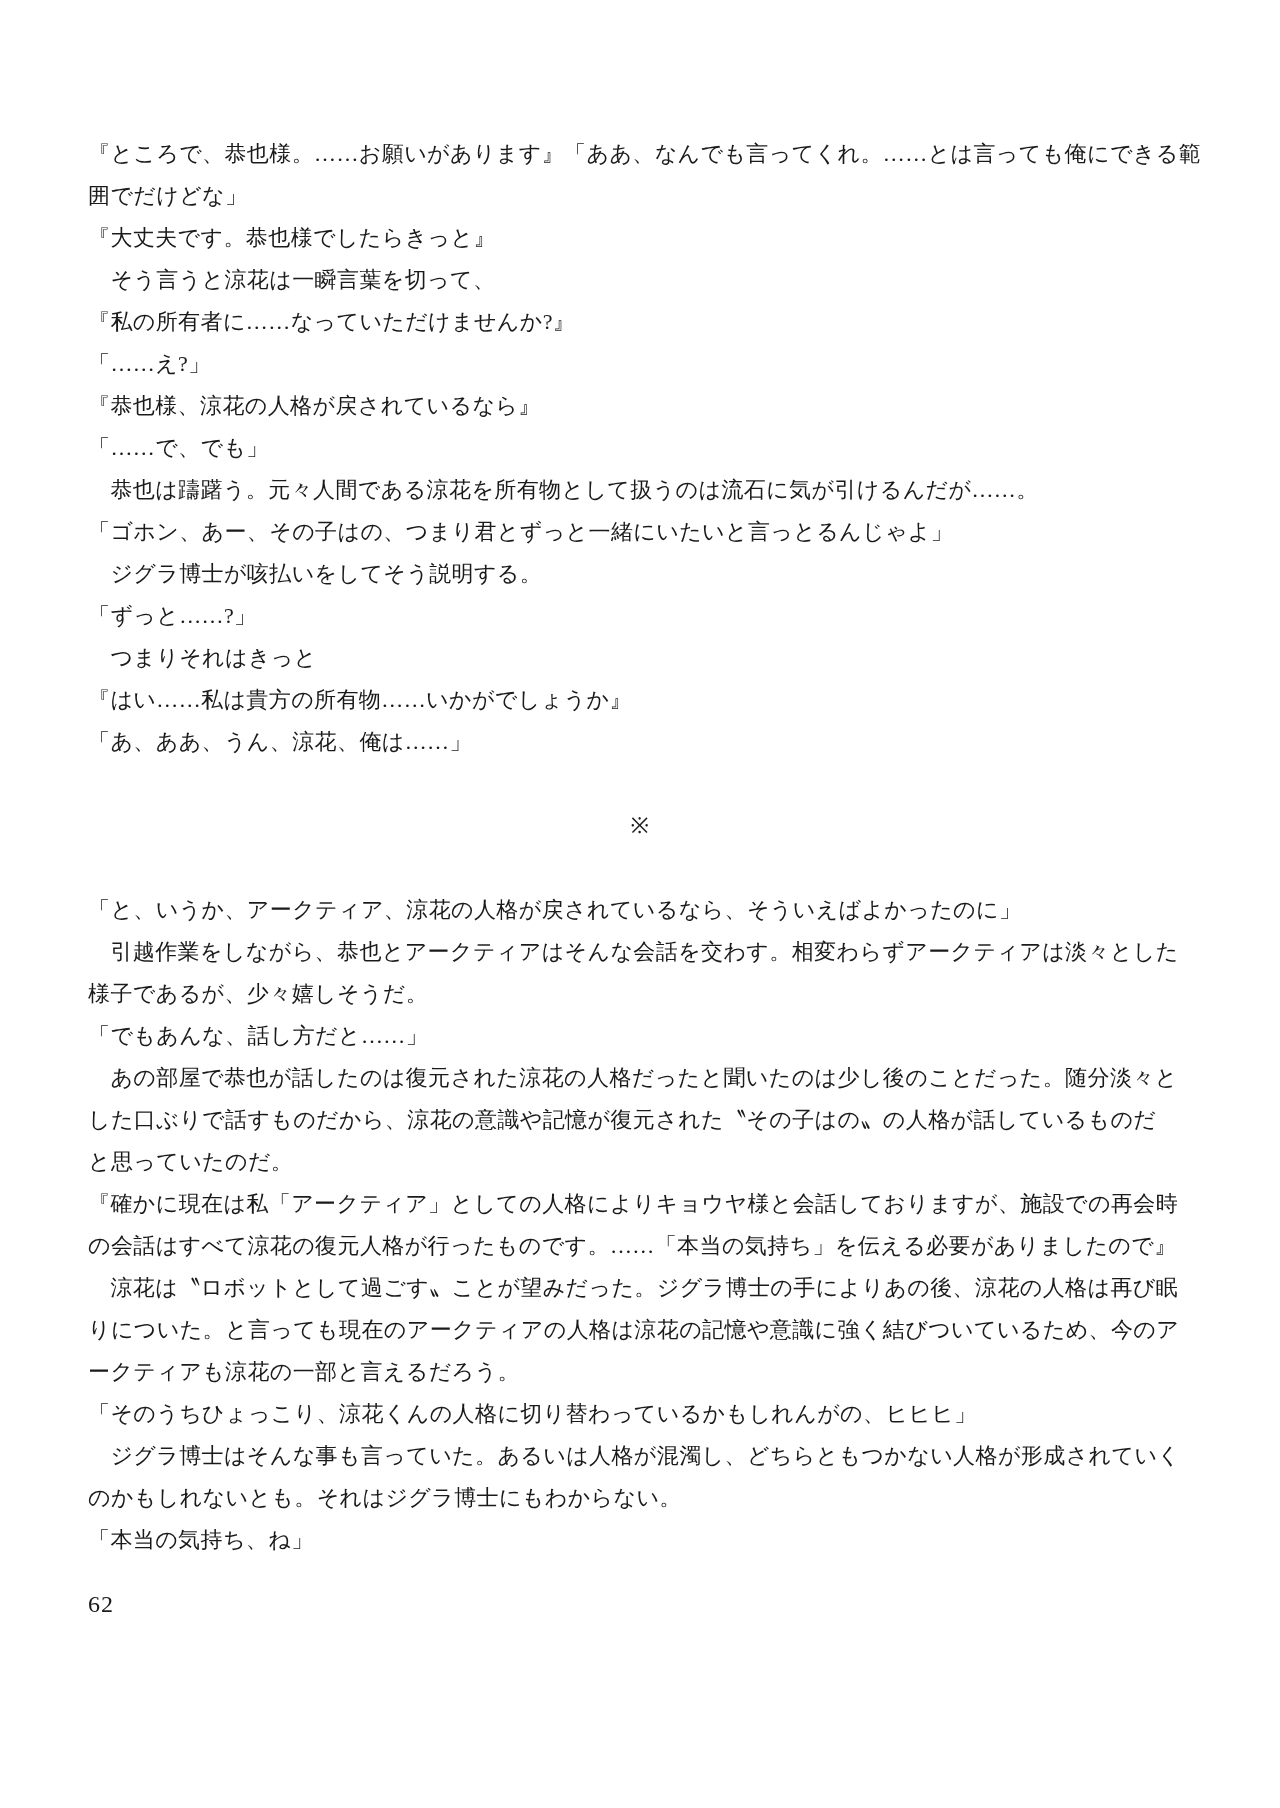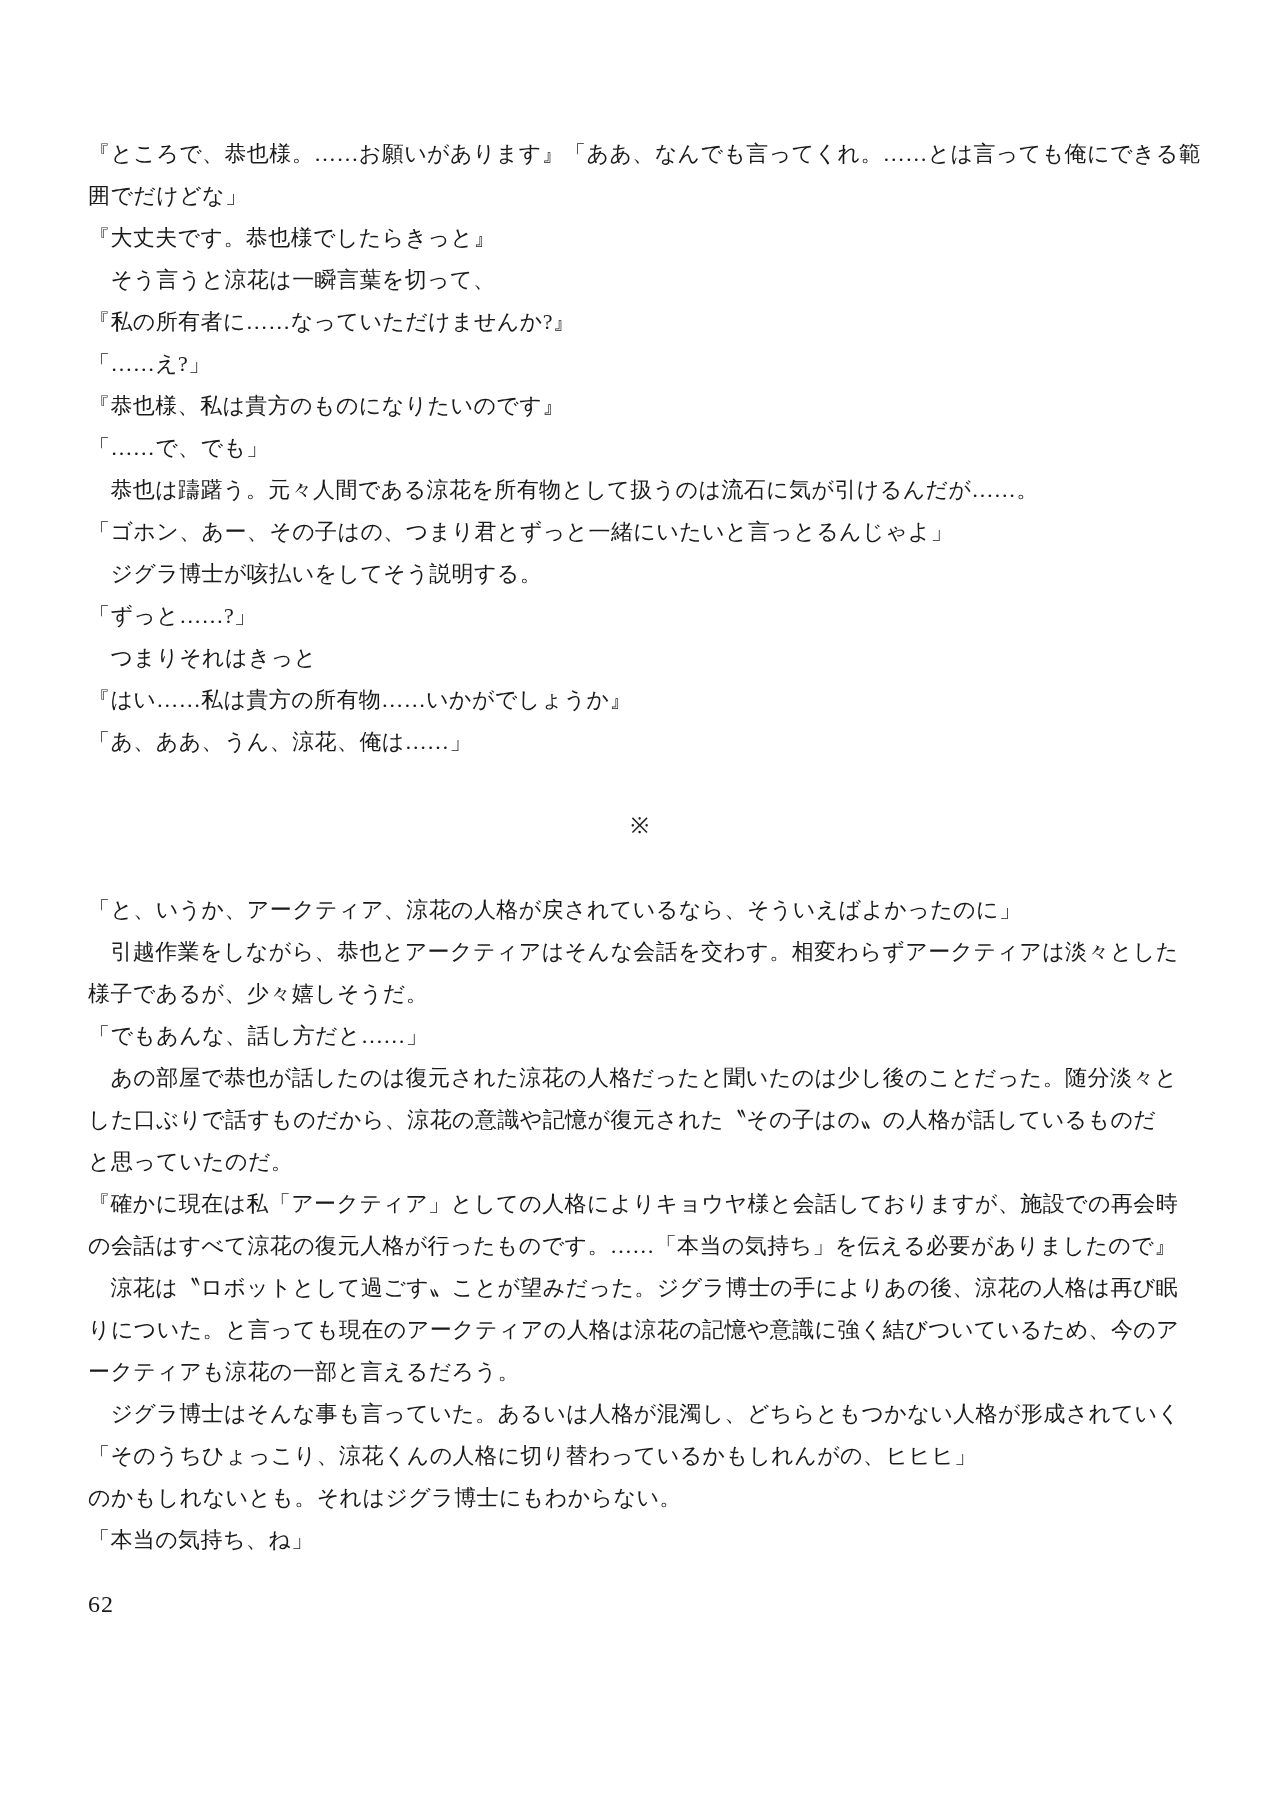--- a/index.html
+++ b/index.html
@@ -53,21 +53,21 @@
 
 <div class="page">
   <div class="content">
 
     <div class="line">『ところで、恭也様。……お願いがあります』「ああ、なんでも言ってくれ。……とは言っても俺にできる範</div>
     <div class="line">囲でだけどな」</div>
     <div class="line">『大丈夫です。恭也様でしたらきっと』</div>
     <div class="line">　そう言うと涼花は一瞬言葉を切って、</div>
     <div class="line">『私の所有者に……なっていただけませんか?』</div>
     <div class="line">「……え?」</div>
-    <div class="line">『恭也様、私は貴方のものになりたいのです』</div>
+    <div class="line">『恭也様、涼花の人格が戻されているなら』</div>
     <div class="line">「……で、でも」</div>
     <div class="line">　恭也は躊躇う。元々人間である涼花を所有物として扱うのは流石に気が引けるんだが……。</div>
     <div class="line">「ゴホン、あー、その子はの、つまり君とずっと一緒にいたいと言っとるんじゃよ」</div>
     <div class="line">　ジグラ博士が咳払いをしてそう説明する。</div>
     <div class="line">「ずっと……?」</div>
     <div class="line">　つまりそれはきっと</div>
     <div class="line">『はい……私は貴方の所有物……いかがでしょうか』</div>
     <div class="line">「あ、ああ、うん、涼花、俺は……」</div>
 
     <div class="line divider">※</div>
@@ -77,21 +77,21 @@
     <div class="line">様子であるが、少々嬉しそうだ。</div>
     <div class="line">「でもあんな、話し方だと……」</div>
     <div class="line">　あの部屋で恭也が話したのは復元された涼花の人格だったと聞いたのは少し後のことだった。随分淡々と</div>
     <div class="line">した口ぶりで話すものだから、涼花の意識や記憶が復元された〝その子はの〟の人格が話しているものだ</div>
     <div class="line">と思っていたのだ。</div>
     <div class="line">『確かに現在は私「アークティア」としての人格によりキョウヤ様と会話しておりますが、施設での再会時</div>
     <div class="line">の会話はすべて涼花の復元人格が行ったものです。……「本当の気持ち」を伝える必要がありましたので』</div>
     <div class="line">　涼花は〝ロボットとして過ごす〟ことが望みだった。ジグラ博士の手によりあの後、涼花の人格は再び眠</div>
     <div class="line">りについた。と言っても現在のアークティアの人格は涼花の記憶や意識に強く結びついているため、今のア</div>
     <div class="line">ークティアも涼花の一部と言えるだろう。</div>
+    <div class="line">「そのうちひょっこり、涼花くんの人格に切り替わっているかもしれんがの、ヒヒヒ」</div>
     <div class="line">　ジグラ博士はそんな事も言っていた。あるいは人格が混濁し、どちらともつかない人格が形成されていく</div>
-    <div class="line">「そのうちひょっこり、涼花くんの人格に切り替わっているかもしれんがの、ヒヒヒ」</div>
     <div class="line">のかもしれないとも。それはジグラ博士にもわからない。</div>
     <div class="line">「本当の気持ち、ね」</div>
 
 
     <div class="page-number">62</div>
   </div>
 </div>
 
 </body></html>

